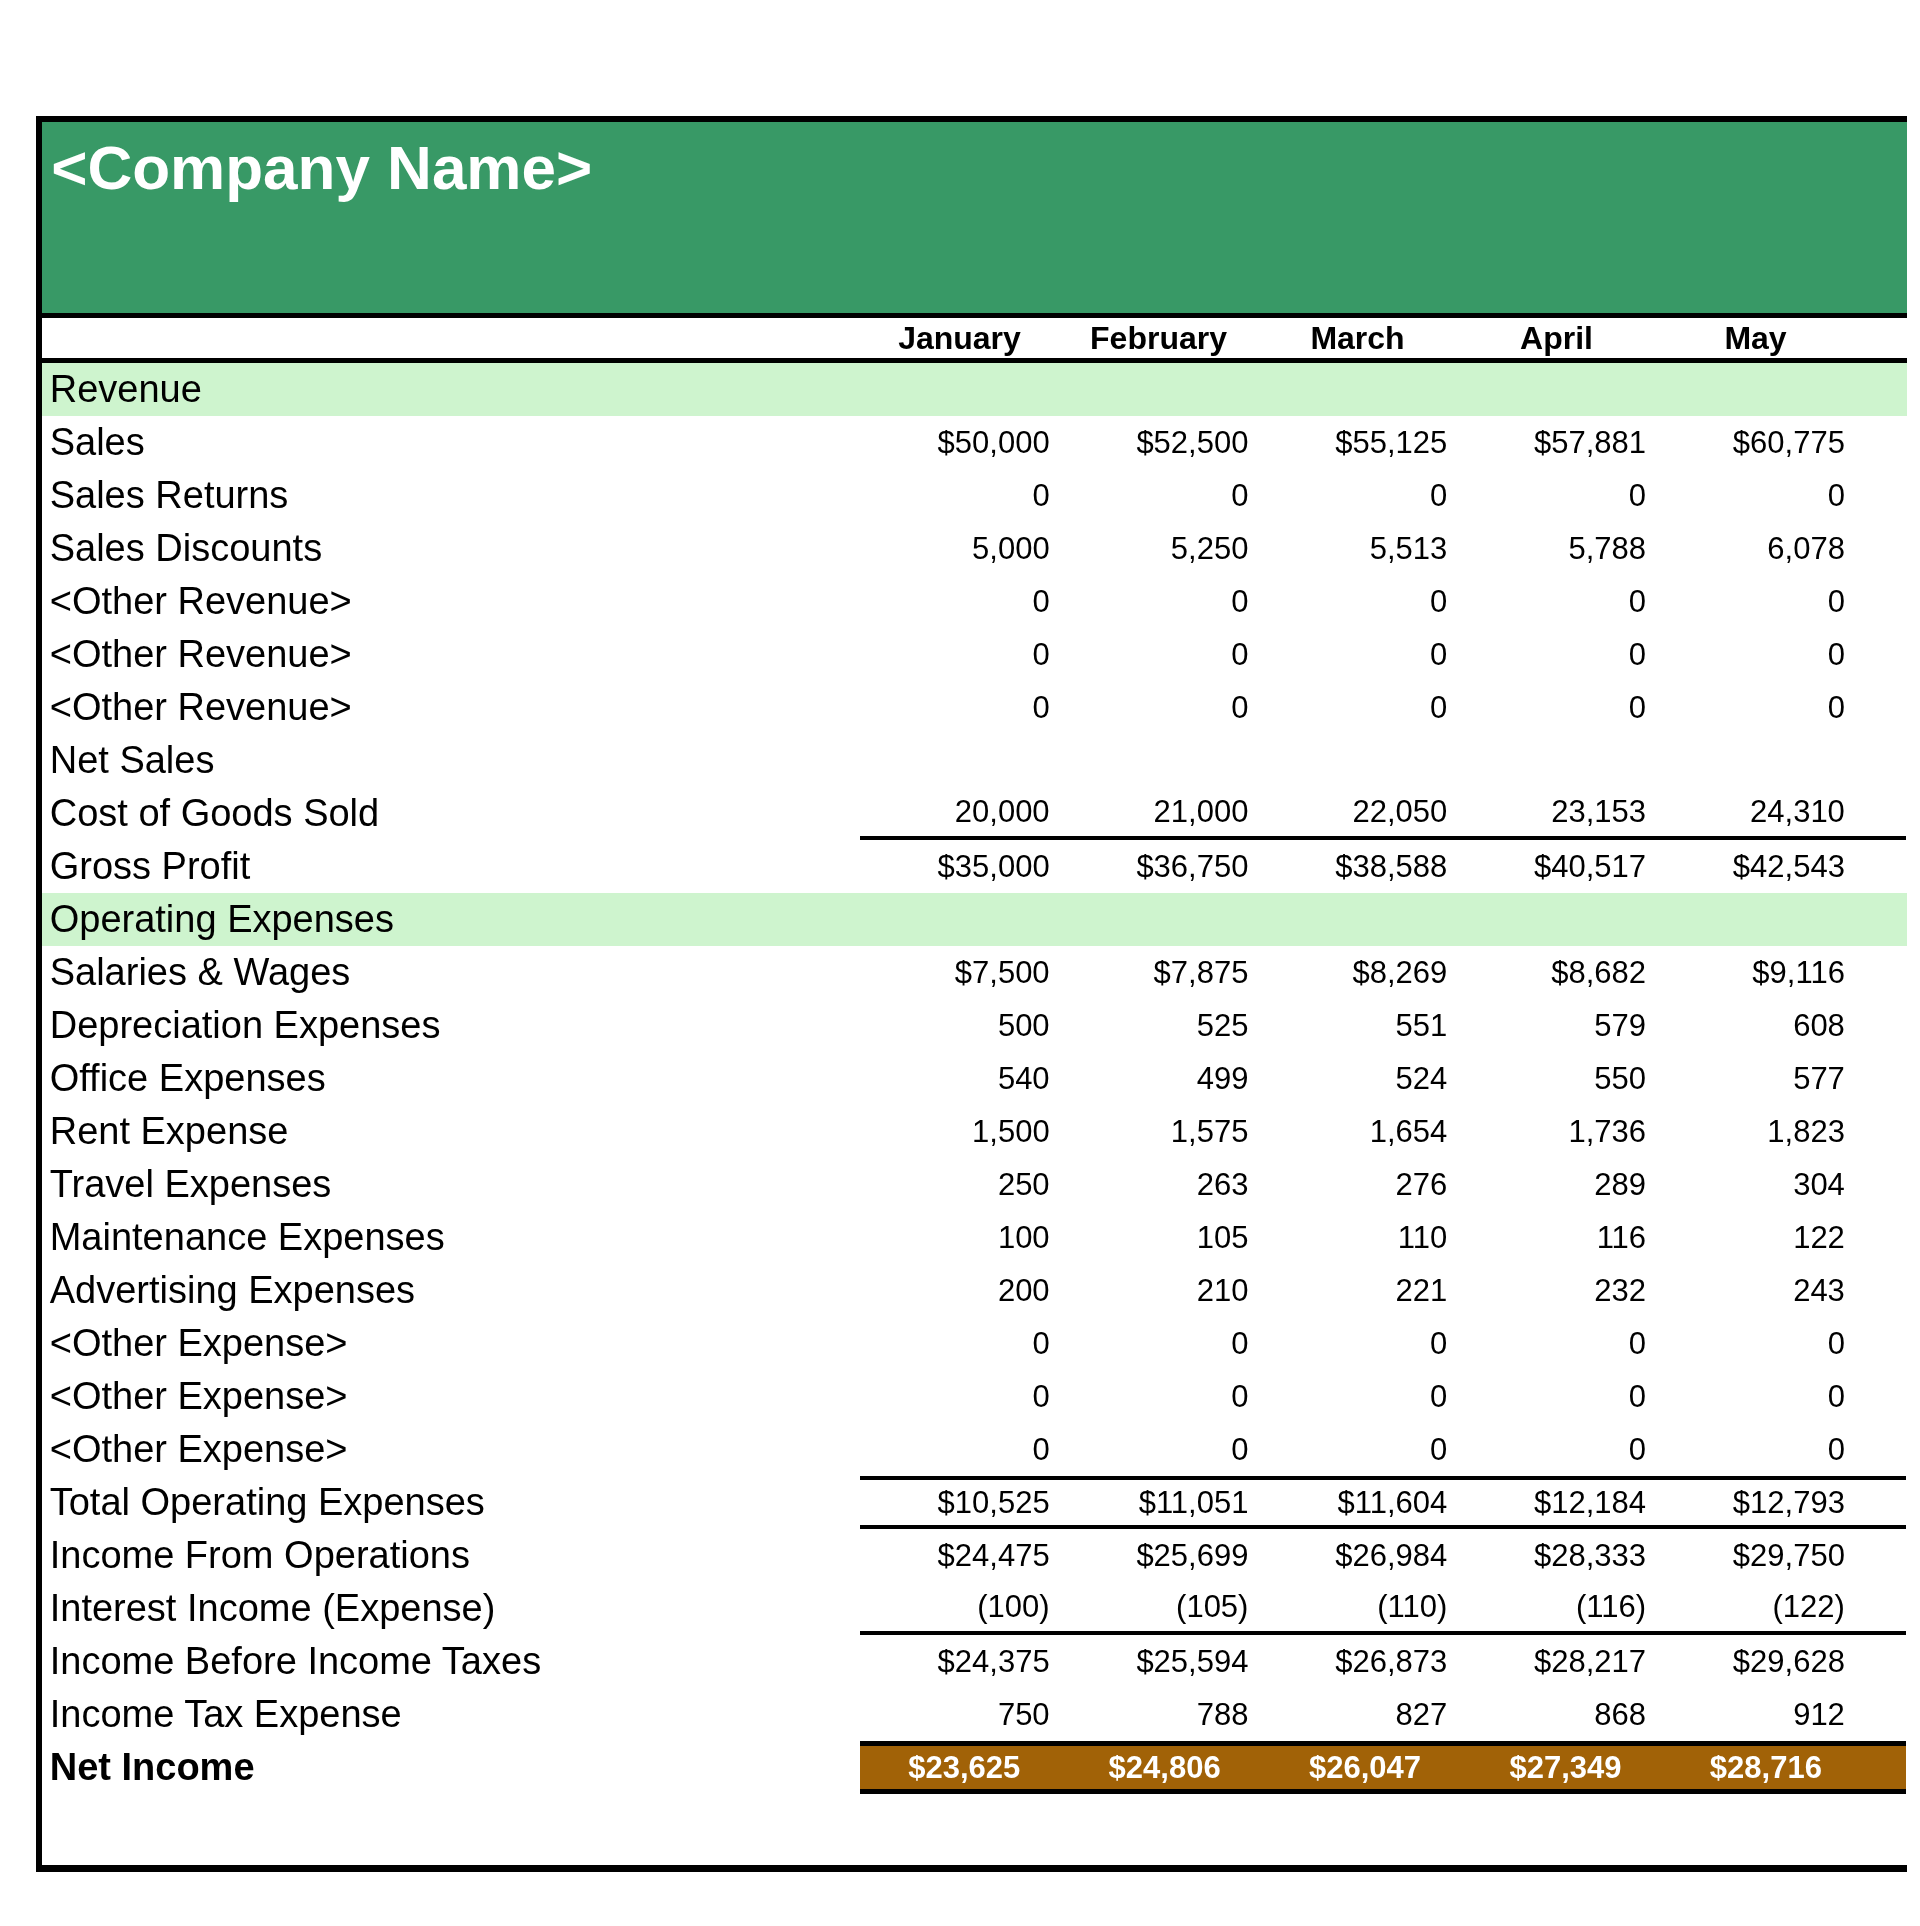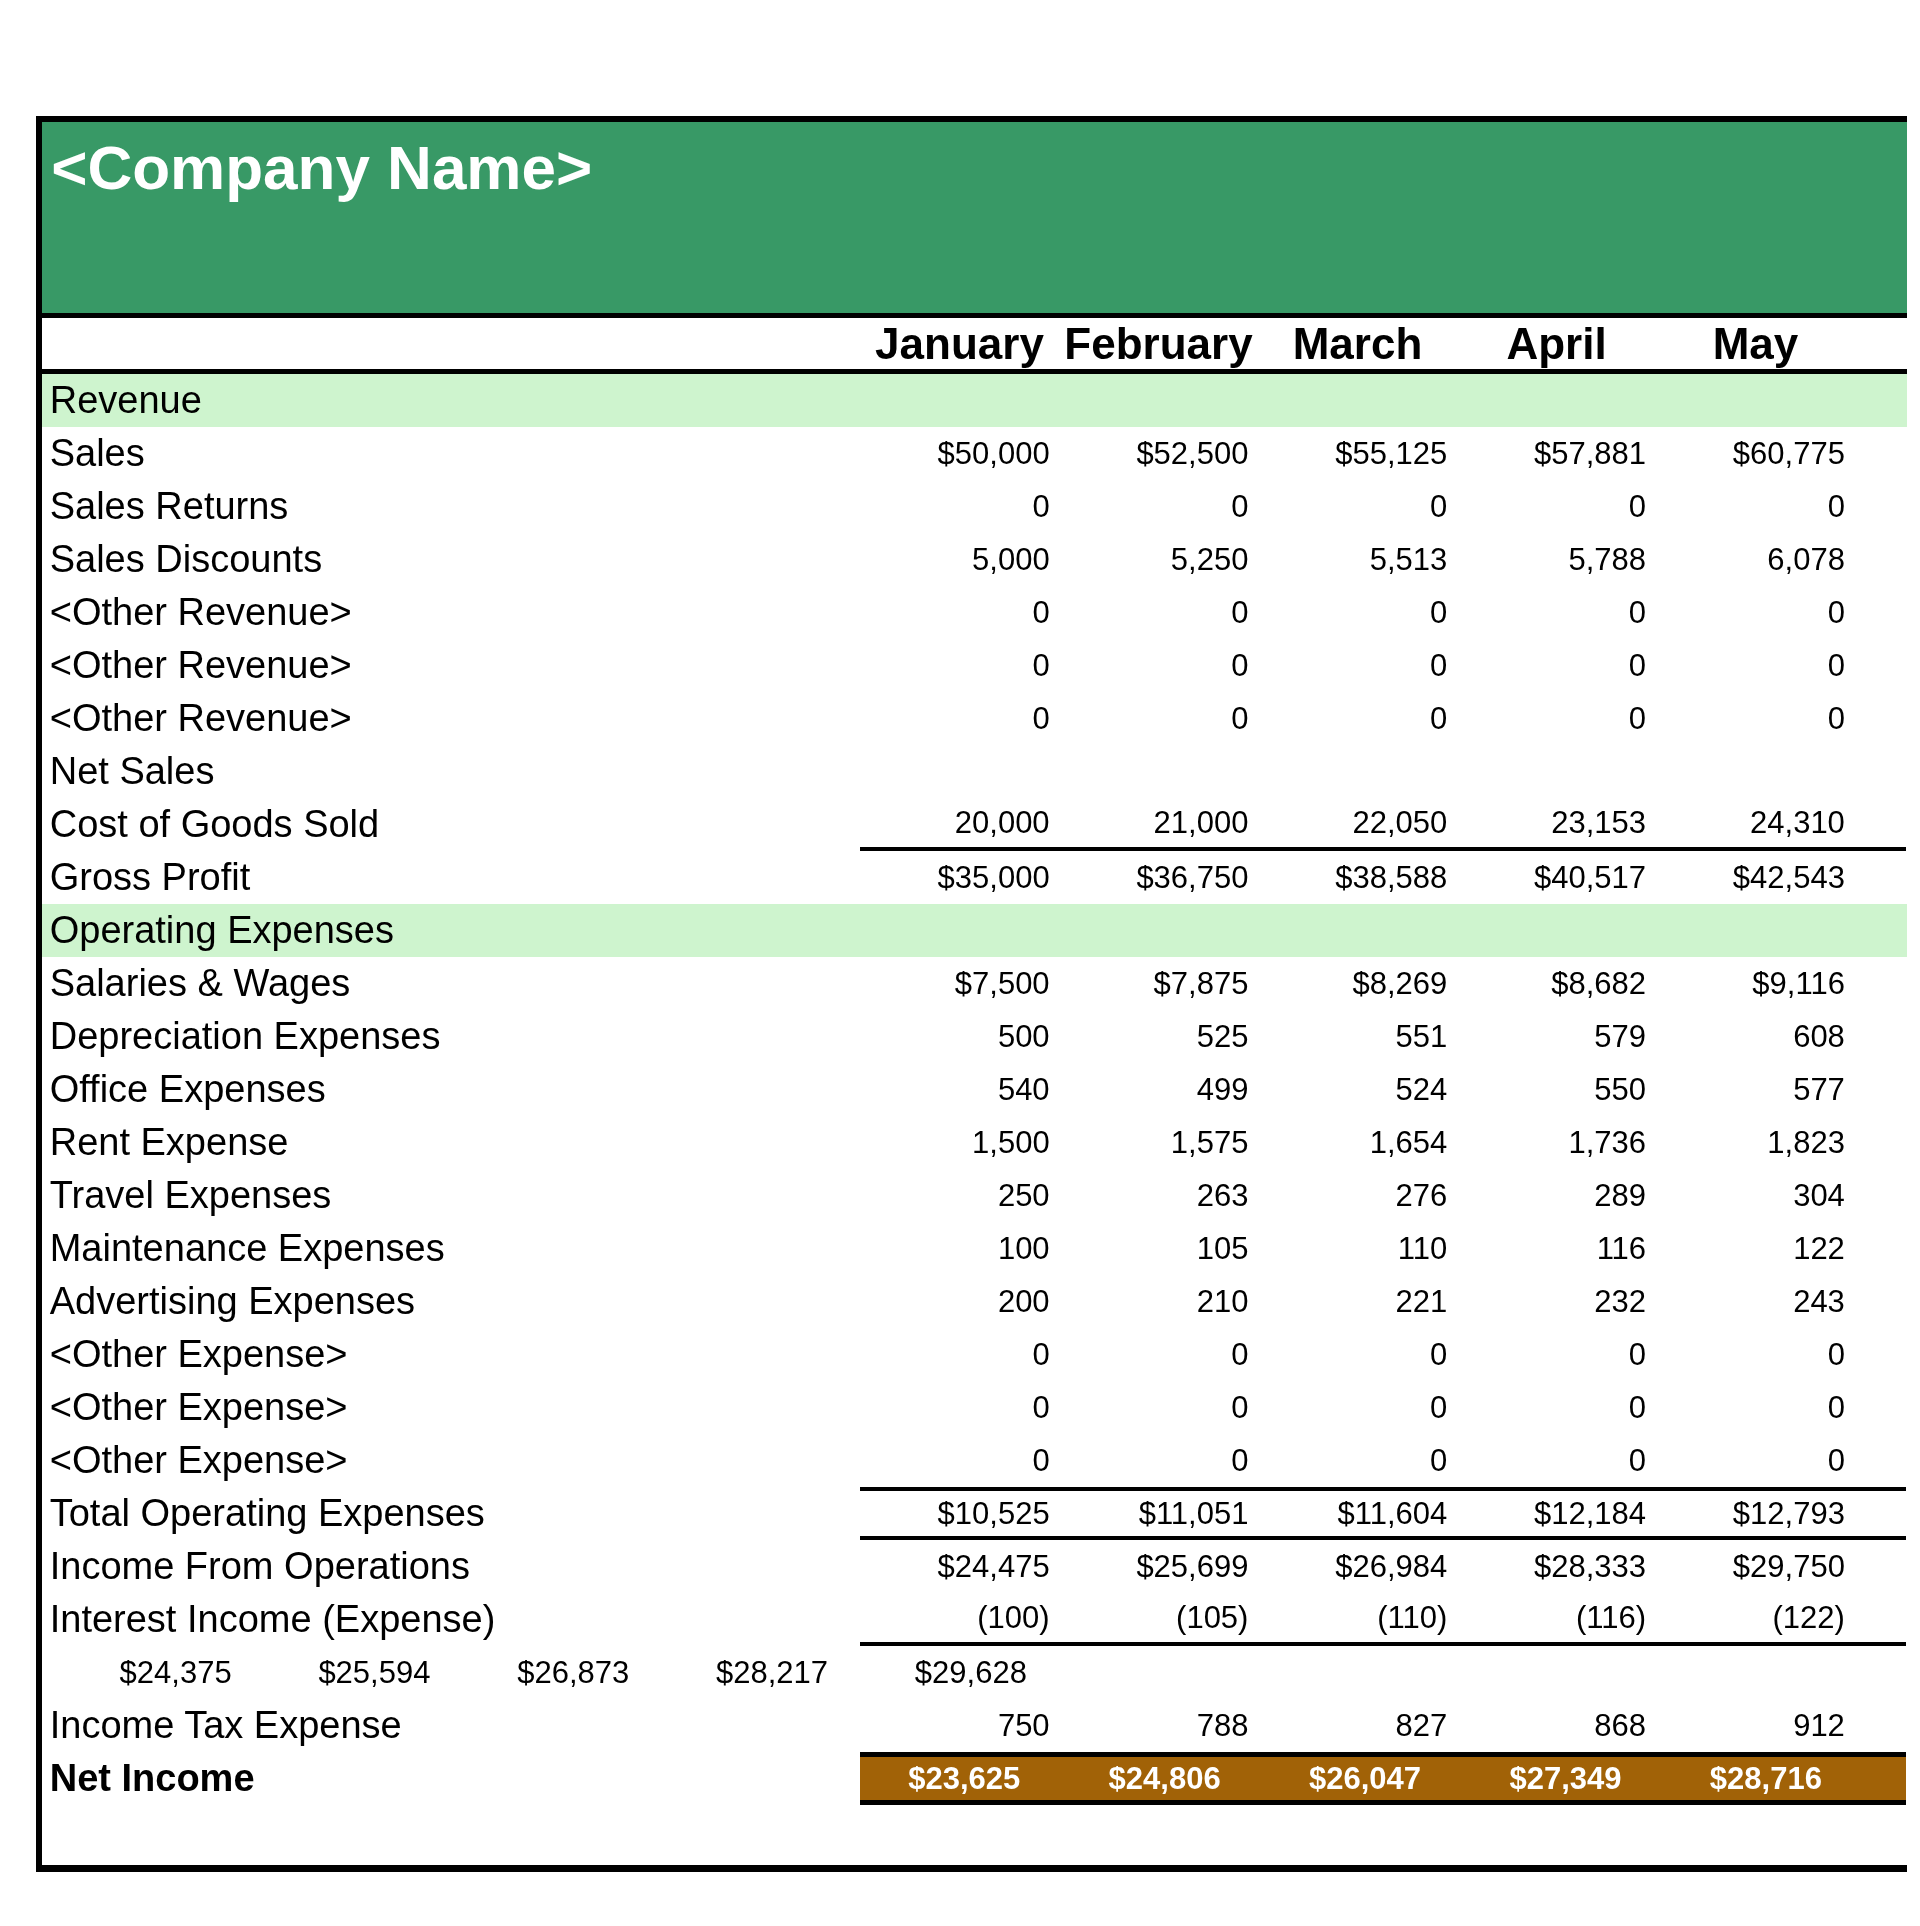--- a/index.html
+++ b/index.html
@@ -16,22 +16,22 @@
   .banner{
     height:196px;box-sizing:border-box;border-bottom:5.4px solid #000;
     background:#389966;
   }
   .banner .title{
     color:#ffffff;font-weight:bold;font-size:62px;line-height:1.12;
     padding:10.8px 0 0 9.2px;letter-spacing:0px;white-space:nowrap;
   }
   
   .months{
-    display:flex;height:56px;box-sizing:border-box;border-bottom:5.4px solid #000;
-    align-items:center;font-weight:bold;font-size:44px;background:#fff;
+    display:flex;height:45px;box-sizing:border-box;border-bottom:5.4px solid #000;
+    align-items:center;font-weight:bold;font-size:32px;background:#fff;
   }
   
   .c-label{width:818px;box-sizing:border-box;padding-left:7.7px;display:flex;align-items:center;}
   .c-num{width:199px;box-sizing:border-box;display:flex;align-items:center;}
   .months .c-num{justify-content:center;}
   .c-stub{width:52px;box-sizing:border-box;}
   
   .row{display:flex;height:53px;box-sizing:border-box;align-items:stretch;font-size:31px;}
   .row .c-label{font-size:38px;}
   .nums{display:flex;width:1046px;box-sizing:border-box;align-items:stretch;}
@@ -313,20 +313,21 @@
         <div class="nums bb">
           <div class="c-num">(100)</div>
           <div class="c-num">(105)</div>
           <div class="c-num">(110)</div>
           <div class="c-num">(116)</div>
           <div class="c-num">(122)</div>
           <div class="c-stub"></div>
         </div>
       </div>
       <div class="row">
+        <div class="c-label">Income Before Income Taxes</div>
         <div class="nums">
           <div class="c-num">$24,375</div>
           <div class="c-num">$25,594</div>
           <div class="c-num">$26,873</div>
           <div class="c-num">$28,217</div>
           <div class="c-num">$29,628</div>
           <div class="c-stub"></div>
         </div>
       </div>
       <div class="row">

